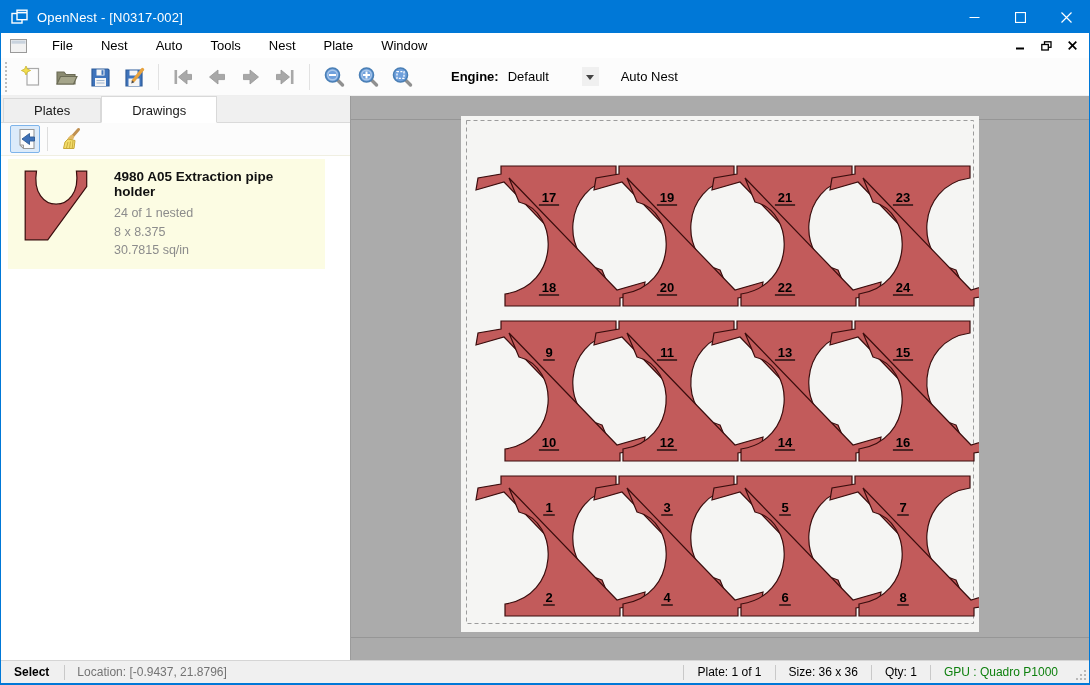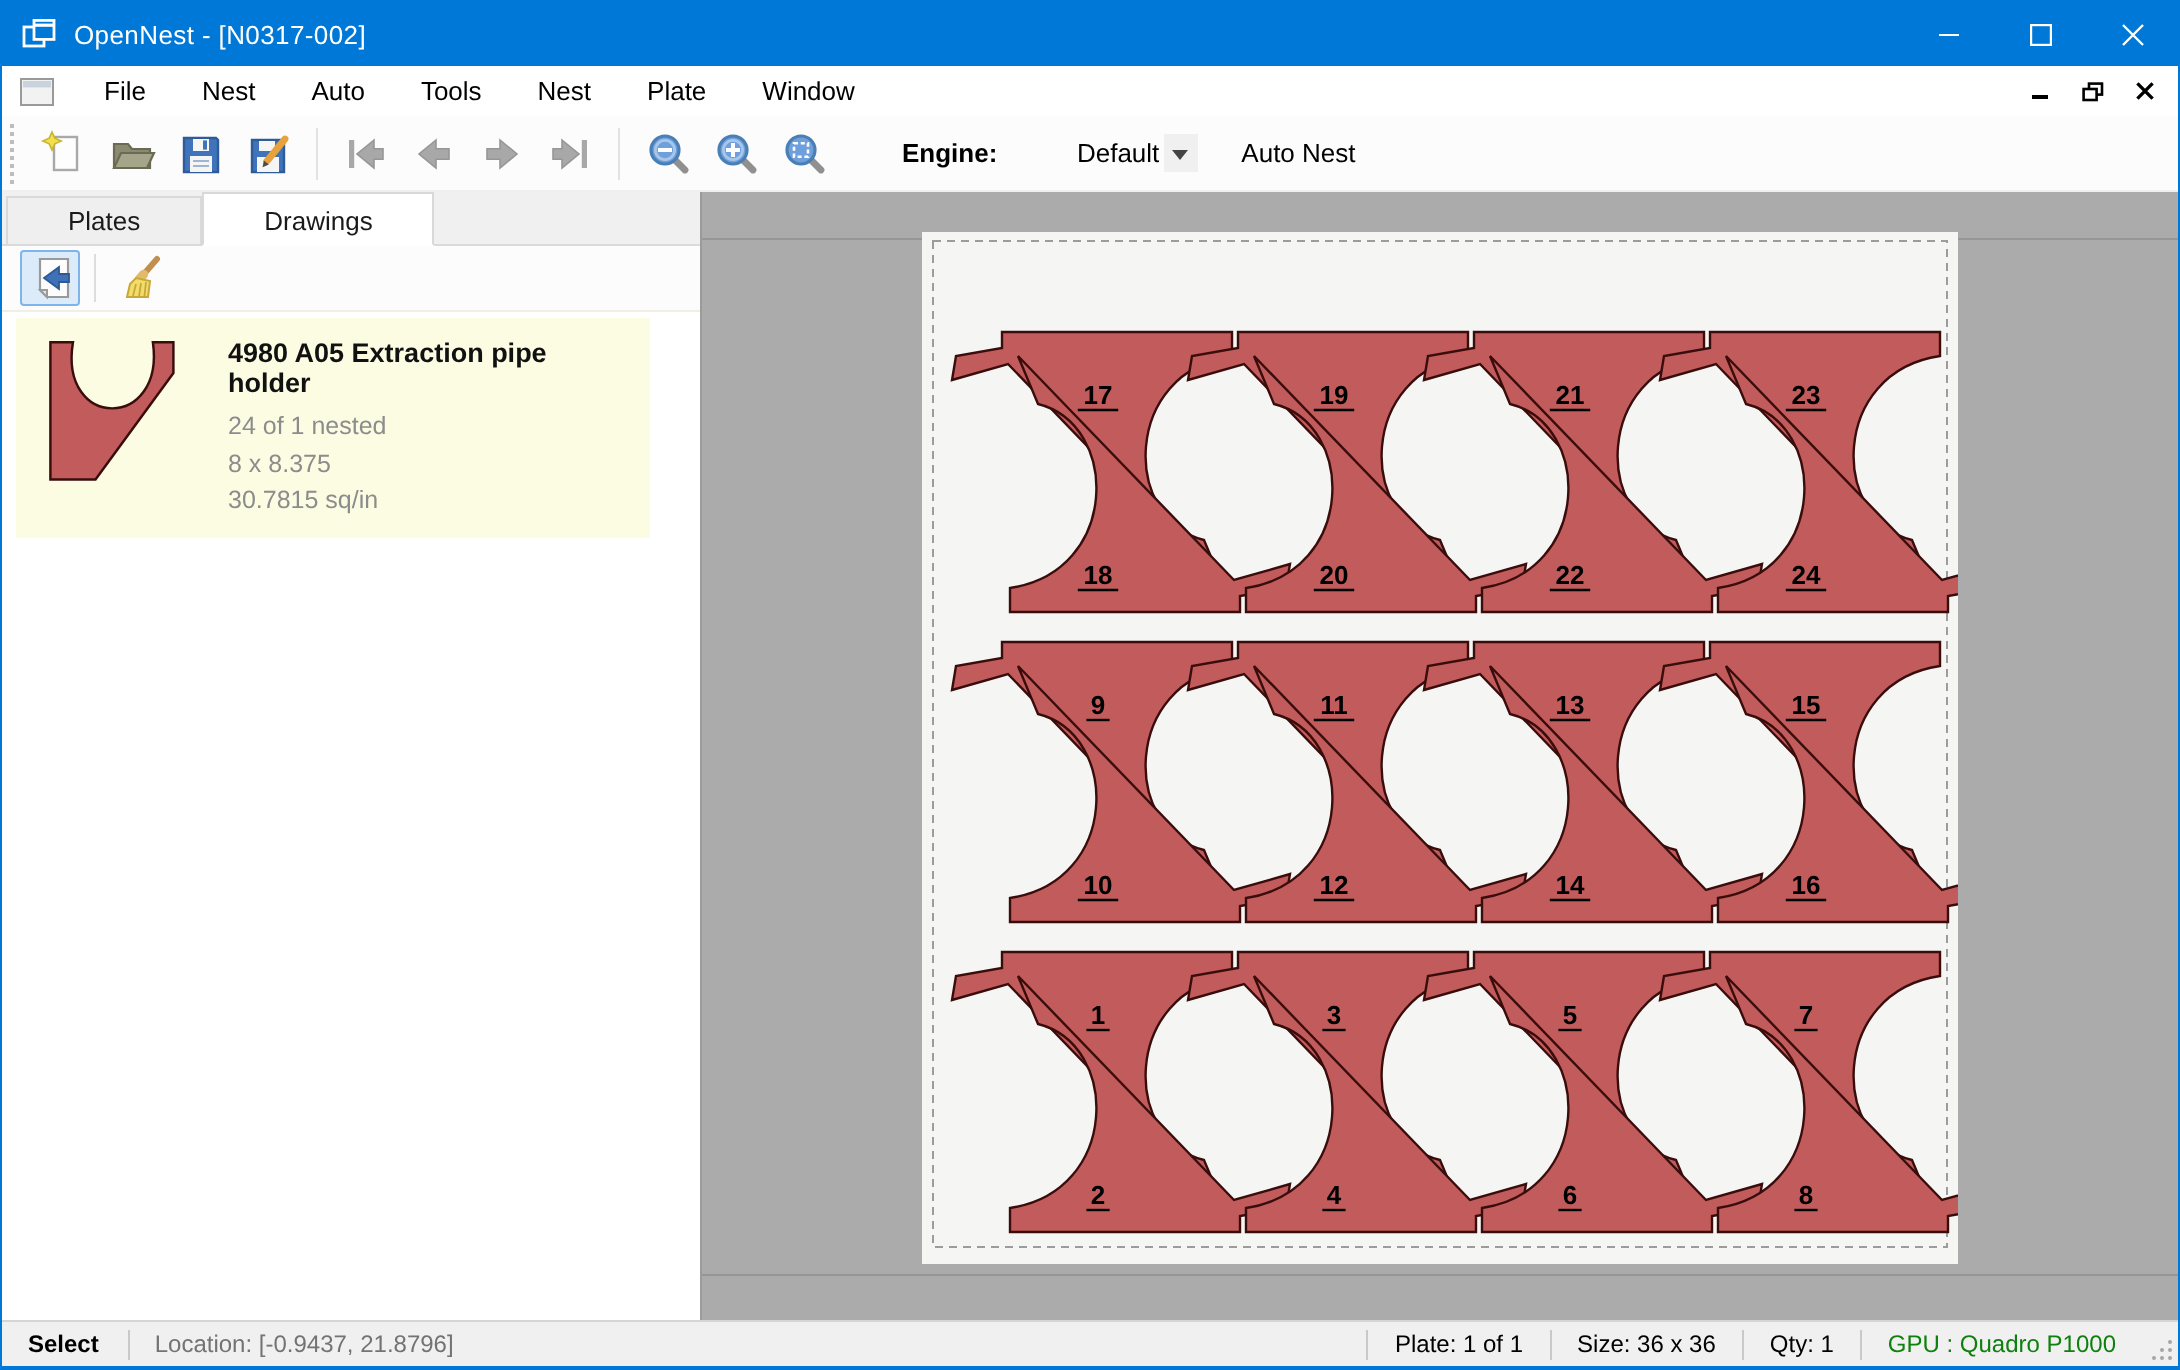--- a/index.html
+++ b/index.html
@@ -22,21 +22,21 @@
   .mdi-icon{margin:0 11px 0 9px;display:flex;}
   .menu-item{font-size:13px;color:#000;padding:0 14px;height:25px;line-height:25px;}
   .mdi-controls{position:absolute;right:6px;top:0;height:25px;display:flex;align-items:center;gap:4px;}
   .mdi-btn{width:22px;height:21px;display:flex;align-items:center;justify-content:center;}
   
   .toolbar{height:38px;background:#FCFCFC;display:flex;align-items:center;flex:none;border-bottom:1px solid #EFEFEF;}
   .grip{width:5px;height:30px;margin-left:3px;margin-right:6px;
         background-image:repeating-linear-gradient(#BDBDBD 0 2px,transparent 2px 4px);background-size:2px 100%;background-repeat:no-repeat;background-position:1px 0;}
   .tbtn{width:34px;height:30px;display:flex;align-items:center;justify-content:center;border-radius:2px;}
   .tsep{width:1px;height:26px;background:#E2E2E2;margin:0 7px;}
-  .engine-wrap{display:flex;align-items:center;margin-left:32px;text-align:right;}
+  .engine-wrap{display:flex;align-items:center;margin-left:32px;}
   .engine-label{font-size:13px;font-weight:bold;color:#000;}
   .engine-value{font-size:13px;color:#000;margin-left:9px;width:72px;}
   .combo-arrow{width:17px;height:19px;background:#F0F0F0;display:flex;align-items:center;justify-content:center;margin-left:2px;}
   .combo-arrow::after{content:"";border:4px solid transparent;border-top:5px solid #444;margin-top:5px;}
   .autonest{font-size:13px;color:#000;margin-left:16px;padding:4px 6px;}
   
   .main{flex:1;display:flex;min-height:0;background:var(--canvas-bg);}
   .left-panel{width:350px;flex:none;background:#fff;border-right:1px solid #9B9B9B;display:flex;flex-direction:column;}
   .tabstrip{height:27px;background:#F0F0F0;display:flex;align-items:flex-end;flex:none;border-bottom:1px solid #DADADA;padding-left:2px;}
   .tab{height:24px;line-height:23px;padding:0 30px;background:#EFEFEF;border:1px solid #D9D9D9;border-bottom:none;font-size:13px;color:#1a1a1a;}

